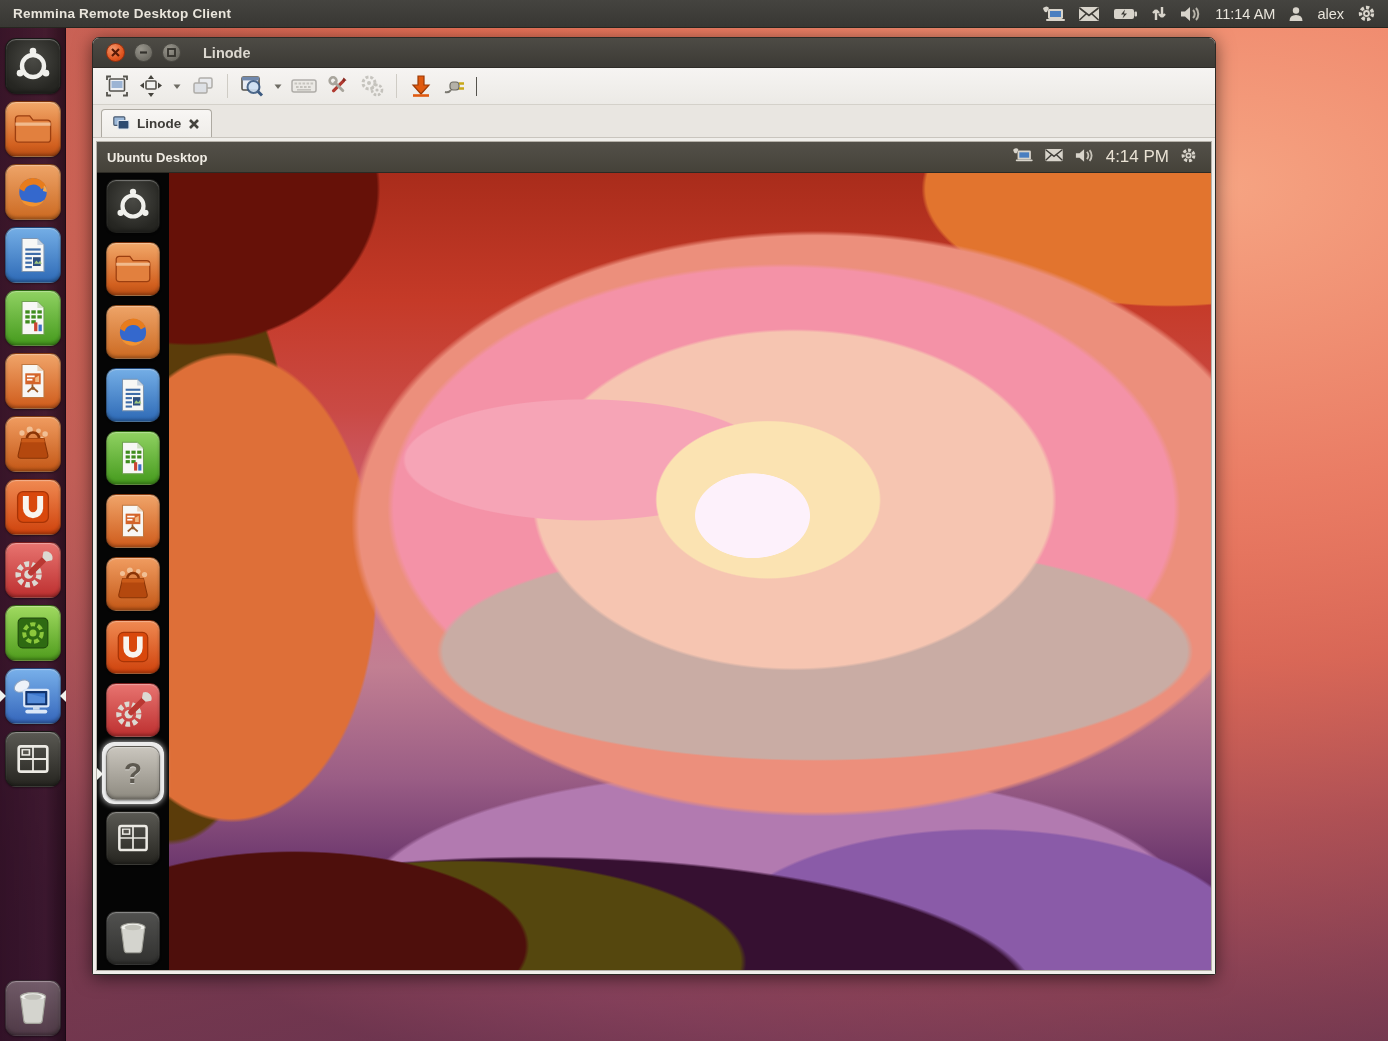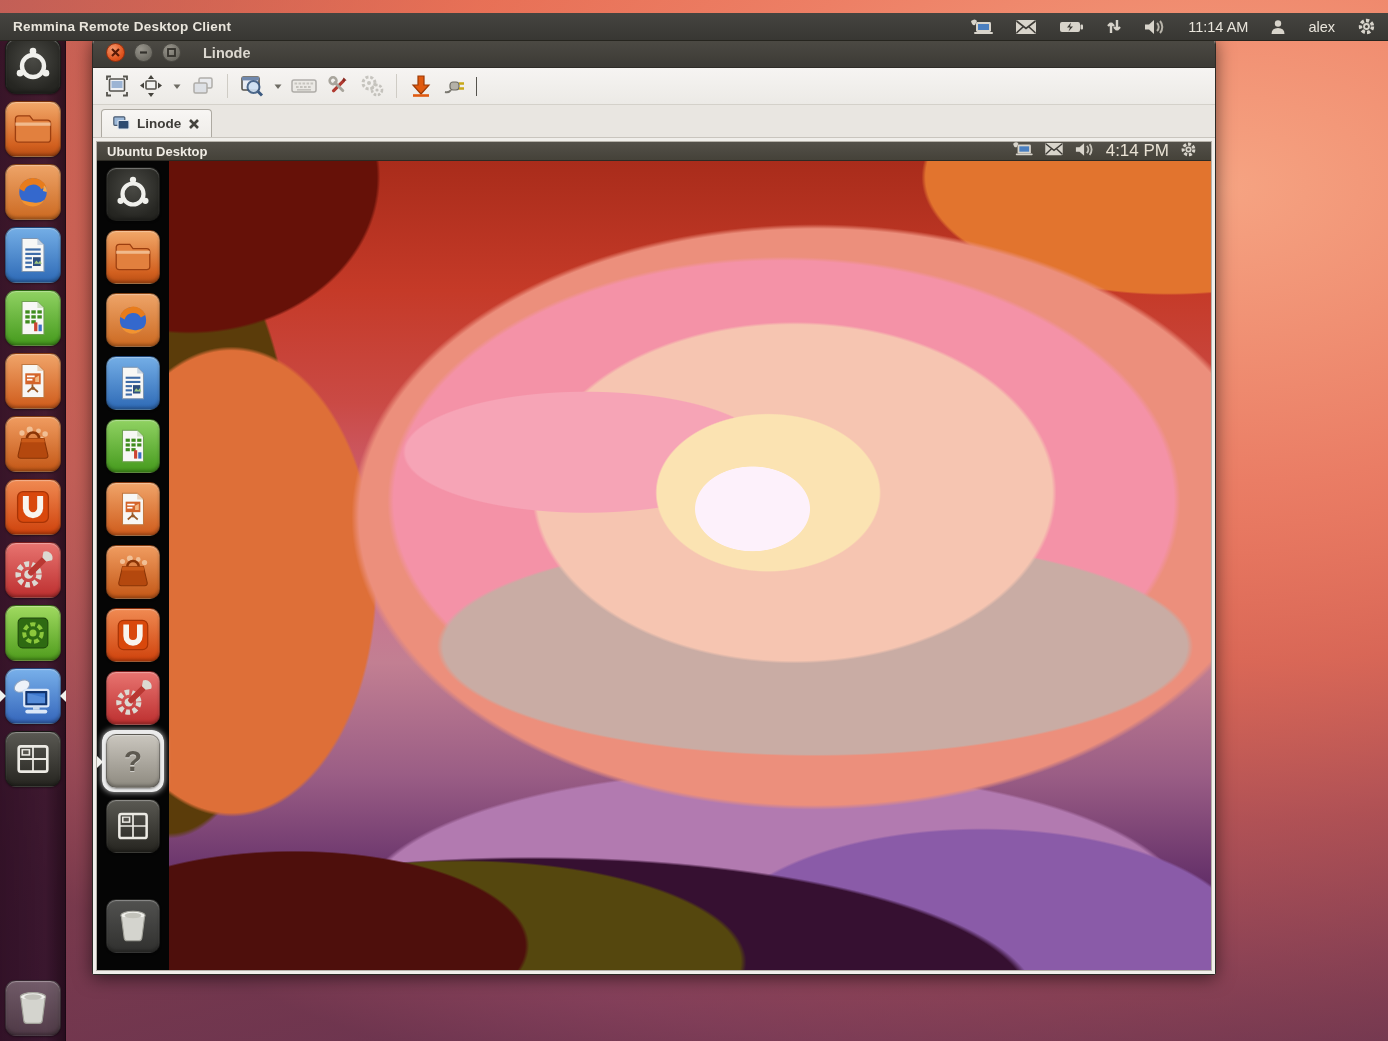--- a/index.html
+++ b/index.html
@@ -10,27 +10,27 @@
   
   .host-wallpaper {
     position:absolute; inset:0;
     background:
       radial-gradient(120% 95% at 88% 18%, rgba(247,166,132,.95) 0%, rgba(238,128,102,.9) 30%, rgba(233,111,85,.75) 48%, rgba(199,90,78,.6) 64%, rgba(161,75,85,.55) 78%, rgba(124,60,85,.6) 90%, rgba(95,46,72,.7) 100%),
       linear-gradient(165deg,#e4755a 0%,#e0735c 35%,#c05a58 62%,#8e4460 82%,#5f2f49 100%);
   }
 
   
   .top-panel {
-    position:absolute; left:0; top:13px; width:1388px; height:28px;
+    position:absolute; left:0; top:0; width:1388px; height:28px;
     background:linear-gradient(#454440,#383733);
     border-bottom:1px solid #26251f;
     display:flex; align-items:center; color:#e9e5dc; z-index:40;
   }
   .top-panel .app-title { font-size:13.5px; font-weight:bold; padding-left:13px; letter-spacing:.2px; }
-  .tray { margin-left:auto; display:flex; align-items:center; gap:22px; padding-right:12px; }
+  .tray { margin-left:auto; display:flex; align-items:center; gap:13px; padding-right:12px; }
   .tray svg { display:block; }
   .tray .t-text { font-size:14.5px; color:#e9e5dc; }
 
   
   .launcher {
     position:absolute; left:0; top:28px; width:66px; height:1013px;
     background:linear-gradient(90deg, rgba(44,14,36,.92) 0%, rgba(50,18,42,.88) 70%, rgba(30,8,24,.9) 100%);
     border-right:1px solid rgba(0,0,0,.45); z-index:30;
   }
   .litem { position:absolute; left:5px; width:56px; height:56px; }
@@ -107,21 +107,21 @@
   }
   .tab svg { width:17px; height:15px; }
   .tab .tab-label { font-size:13.5px; font-weight:bold; color:#3e3c38; }
 
   
   .viewer { flex:1; background:#f0eeea; padding:3px; display:flex; }
   .remote { flex:1; border:1px solid #b5b1a9; background:#000; position:relative; overflow:hidden;
     display:flex; flex-direction:column; }
 
   .remote-panel {
-    height:19px; background:linear-gradient(#535049,#454239);
+    height:31px; background:linear-gradient(#535049,#454239);
     border-bottom:1px solid #2c2a24;
     display:flex; align-items:center; color:#f0ece4; z-index:5;
   }
   .remote-panel .rp-title { font-size:13px; font-weight:bold; padding-left:10px; }
   .rtray { margin-left:auto; display:flex; align-items:center; gap:11px; padding-right:14px; }
   .rtray .t-text { font-size:17px; color:#e9e2d4; }
 
   .remote-body { flex:1; position:relative; }
   .remote-wallpaper {
     position:absolute; left:72px; top:0; right:0; bottom:0;

